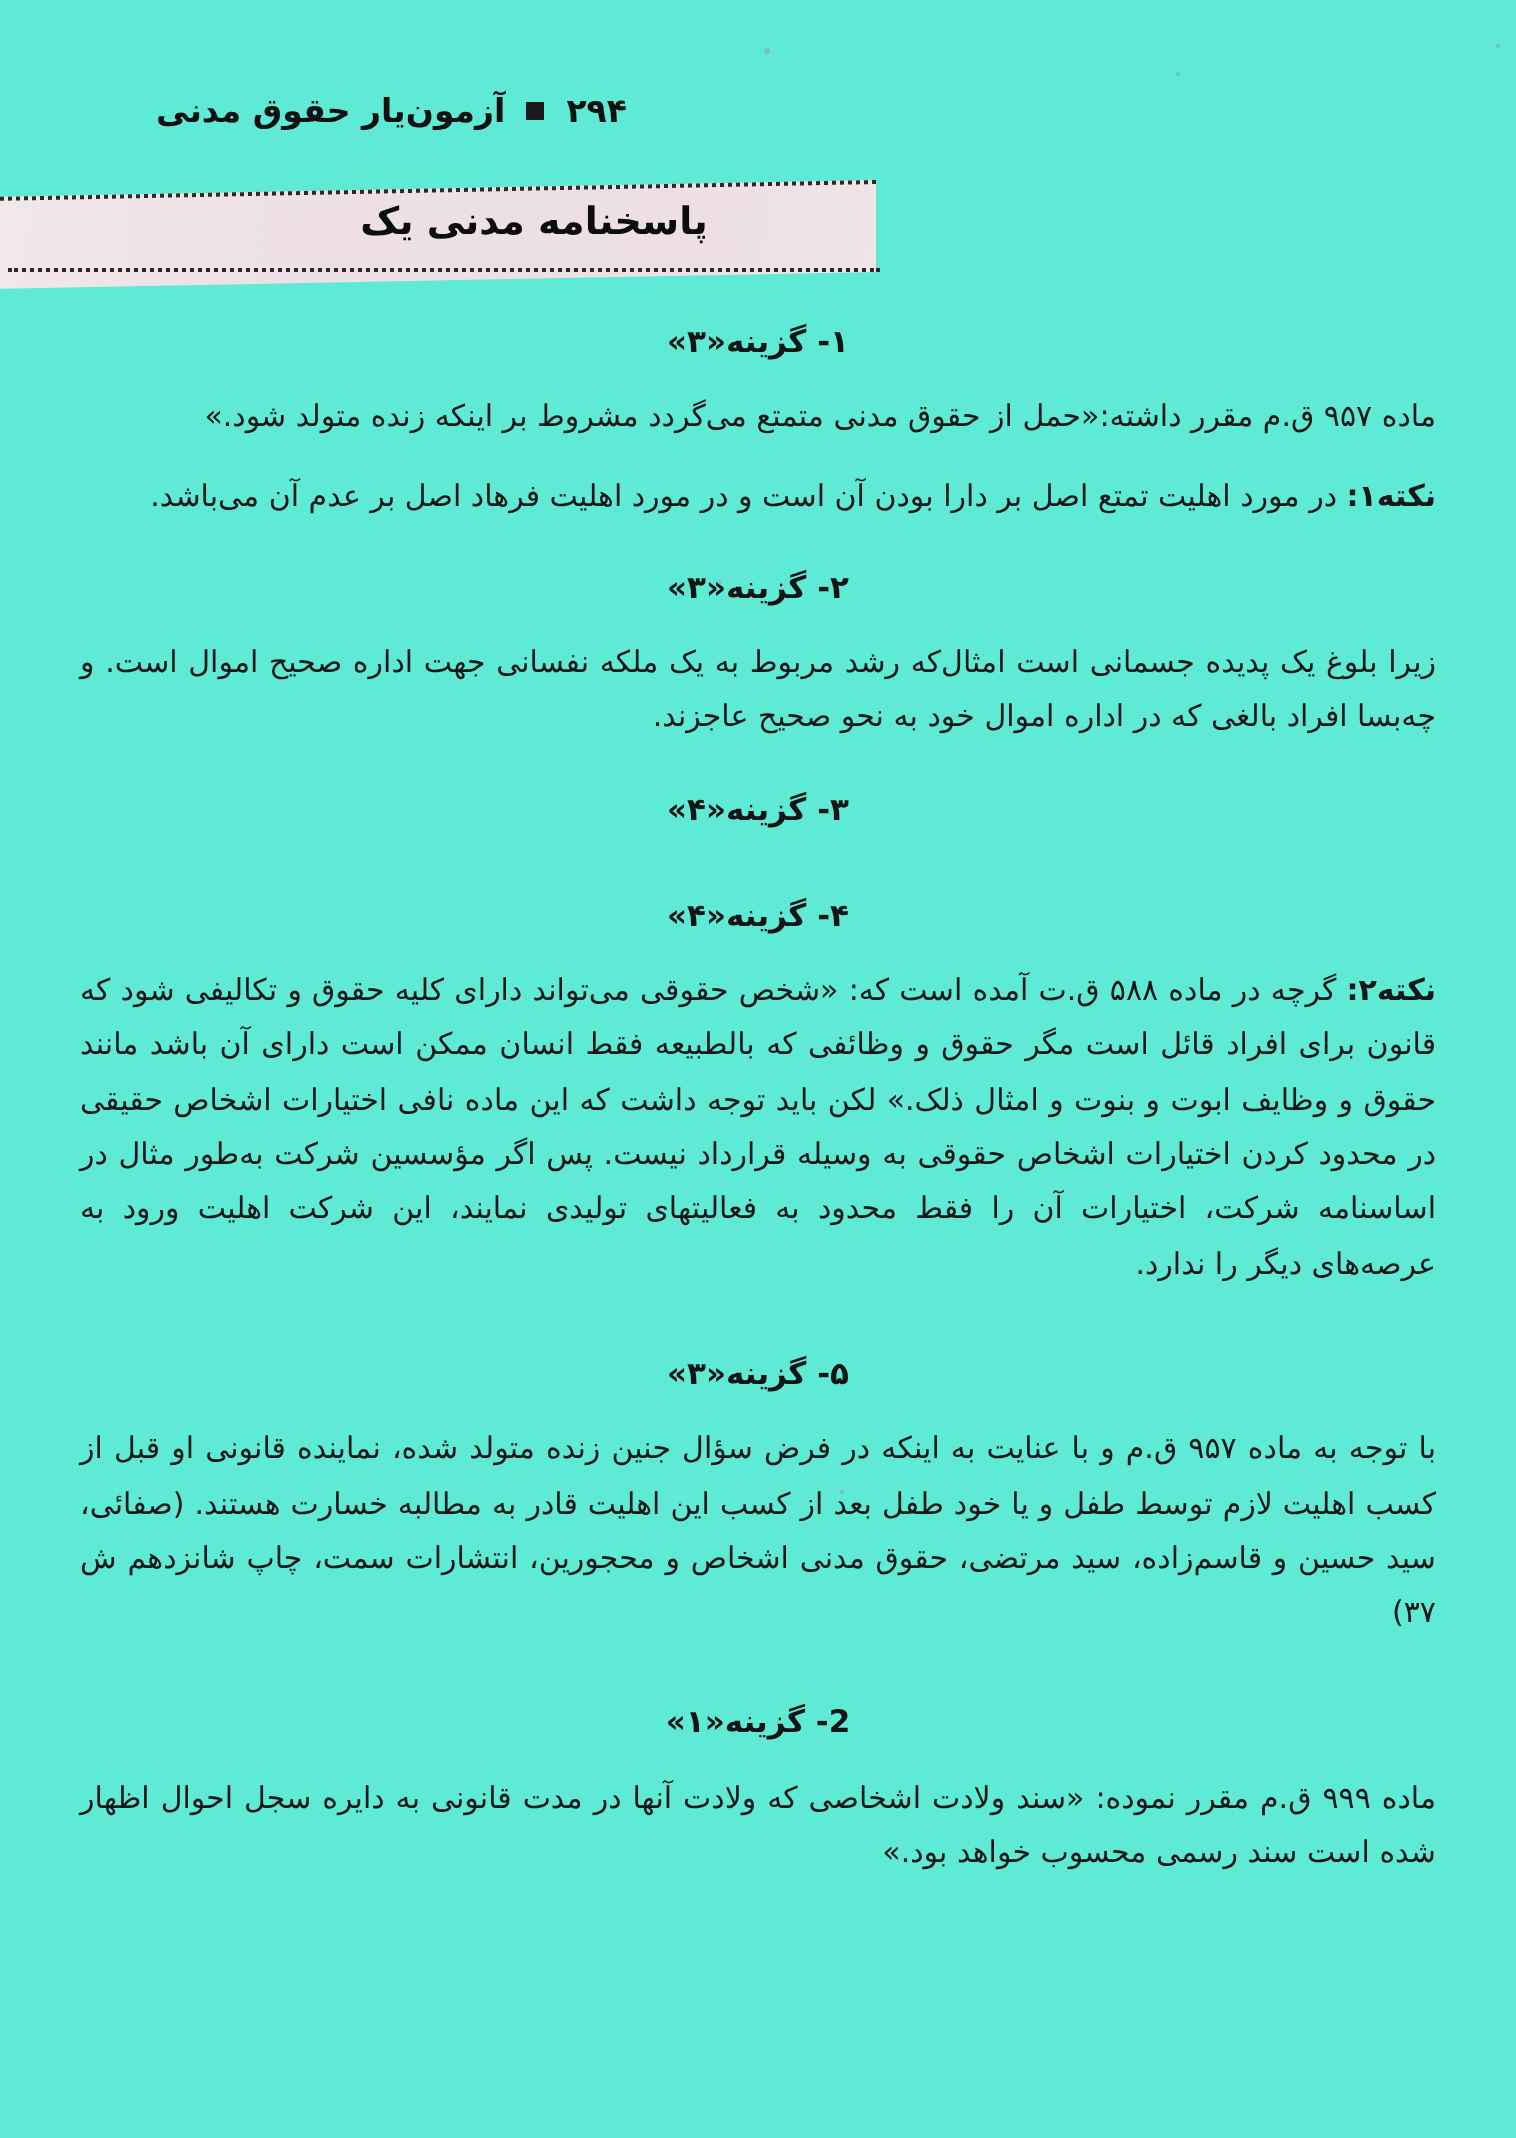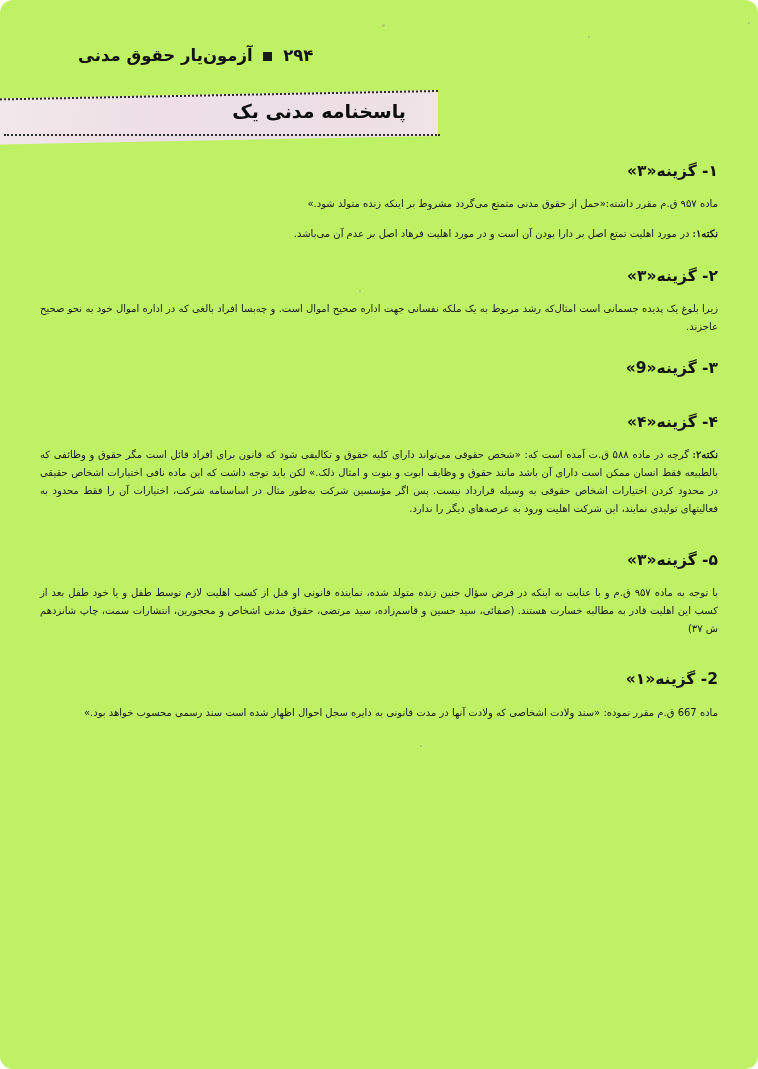--- a/index.html
+++ b/index.html
@@ -14,22 +14,21 @@
     position: relative;
     overflow: hidden;
     font-family: "DejaVu Sans", "Liberation Sans", sans-serif;
     color: #141414;
     direction: rtl;
   }
 
   .page {
     position: absolute;
     inset: 0;
-    background: #bef264;
-    border-radius: 13px;
+    background: #5eead4;
   }
 
   
   .running-head {
     position: absolute;
     top: 46px;
     right: 40px;
     left: 40px;
     text-align: left;
     direction: rtl;
@@ -88,21 +87,21 @@
     left: 4px;
     right: 318px;
     top: 46px;
     border-bottom: 2px dotted #2a2a2a;
   }
   .banner-title {
     position: absolute;
     top: 100px;
     right: 330px;
     width: 300px;
-    text-align: right;
+    text-align: center;
     font-size: 19px;
     font-weight: bold;
     color: #0d0d0d;
     letter-spacing: 0.3px;
     padding-right: 22px;
     box-sizing: border-box;
   }
 
   
   .content {
@@ -113,36 +112,35 @@
     direction: rtl;
     text-align: justify;
   }
 
   .qblock {
     margin-bottom: 14px;
   }
   .qhead {
     font-size: 15.5px;
     font-weight: bold;
-    text-align: right;
+    text-align: center;
     margin: 0 0 6px 0;
     line-height: 1.5;
     letter-spacing: 0.2px;
   }
   .qpara {
-    font-size: 10px;
+    font-size: 15px;
     line-height: 1.82;
     margin: 12px 0 2px 0;
     text-align: justify;
     text-align-last: right;
     color: #171717;
   }
   .lbl {
     font-weight: bold;
-    font-family: Liberation Serif, serif;
   }
   .spacer-sm { height: 7px; }
   .spacer-md { height: 16px; }
 
   
   .scan-noise {
     position: absolute;
     inset: 0;
     pointer-events: none;
     opacity: 0.035;
@@ -190,42 +188,42 @@
     <div class="spacer-sm"></div>
 
     <div class="qblock">
       <p class="qhead">۲- گزینه«۳»</p>
       <p class="qpara"><span>زیرا بلوغ یک پدیده جسمانی است امثال‌که رشد مربوط به یک ملکه نفسانی جهت اداره صحیح اموال است. و چه‌بسا افراد بالغی که در اداره اموال خود به نحو صحیح عاجزند.</span></p>
     </div>
 
     <div class="spacer-sm"></div>
 
     <div class="qblock">
-      <p class="qhead">۳- گزینه«9»</p>
+      <p class="qhead">۳- گزینه«۴»</p>
     </div>
 
     <div class="spacer-md"></div>
 
     <div class="qblock">
       <p class="qhead">۴- گزینه«۴»</p>
       <p class="qpara"><span class="lbl">نکته۲:</span><span> گرچه در ماده ۵۸۸ ق.ت آمده است که: «شخص حقوقی می‌تواند دارای کلیه حقوق و تکالیفی شود که قانون برای افراد قائل است مگر حقوق و وظائفی که بالطبیعه فقط انسان ممکن است دارای آن باشد مانند حقوق و وظایف ابوت و بنوت و امثال ذلک.» لکن باید توجه داشت که این ماده نافی اختیارات اشخاص حقیقی در محدود کردن اختیارات اشخاص حقوقی به وسیله قرارداد نیست. پس اگر مؤسسین شرکت به‌طور مثال در اساسنامه شرکت، اختیارات آن را فقط محدود به فعالیتهای تولیدی نمایند، این شرکت اهلیت ورود به عرصه‌های دیگر را ندارد.</span></p>
     </div>
 
     <div class="spacer-md"></div>
 
     <div class="qblock">
       <p class="qhead">۵- گزینه«۳»</p>
       <p class="qpara"><span>با توجه به ماده ۹۵۷ ق.م و با عنایت به اینکه در فرض سؤال جنین زنده متولد شده، نماینده قانونی او قبل از کسب اهلیت لازم توسط طفل و یا خود طفل بعد از کسب این اهلیت قادر به مطالبه خسارت هستند. (صفائی،  سید حسین و قاسم‌زاده،  سید مرتضی، حقوق مدنی اشخاص و محجورین، انتشارات سمت، چاپ شانزدهم ش ۳۷)</span></p>
     </div>
 
     <div class="spacer-md"></div>
 
     <div class="qblock">
       <p class="qhead">2- گزینه«۱»</p>
-      <p class="qpara"><span>ماده 667 ق.م مقرر نموده: «سند ولادت اشخاصی که ولادت آنها در مدت قانونی به دایره سجل احوال اظهار شده است سند رسمی محسوب خواهد بود.»</span></p>
+      <p class="qpara"><span>ماده ۹۹۹ ق.م مقرر نموده: «سند ولادت اشخاصی که ولادت آنها در مدت قانونی به دایره سجل احوال اظهار شده است سند رسمی محسوب خواهد بود.»</span></p>
     </div>
 
   </div>
 
   <div class="scan-noise"></div>
   <div class="speck" style="left:382px;top:24px;width:3px;height:3px;"></div>
   <div class="speck" style="left:588px;top:36px;width:2px;height:2px;"></div>
   <div class="speck" style="left:748px;top:22px;width:2px;height:2px;"></div>
   <div class="speck" style="left:359px;top:290px;width:2px;height:2px;"></div>
   <div class="speck" style="left:420px;top:745px;width:2px;height:2px;"></div>

